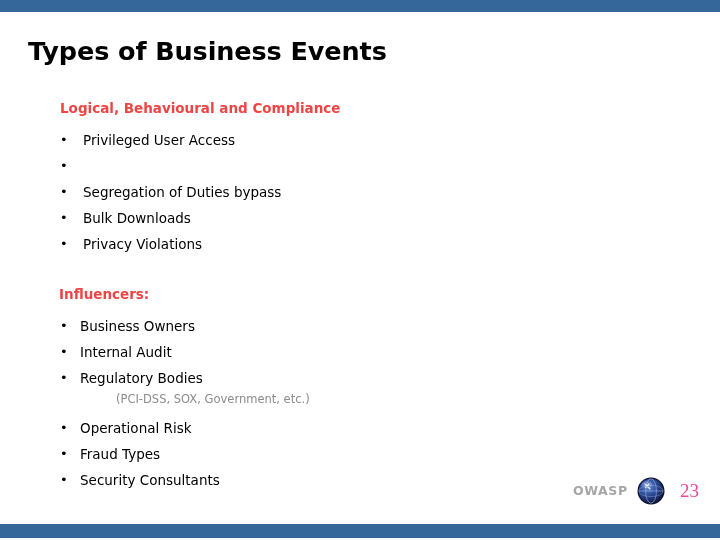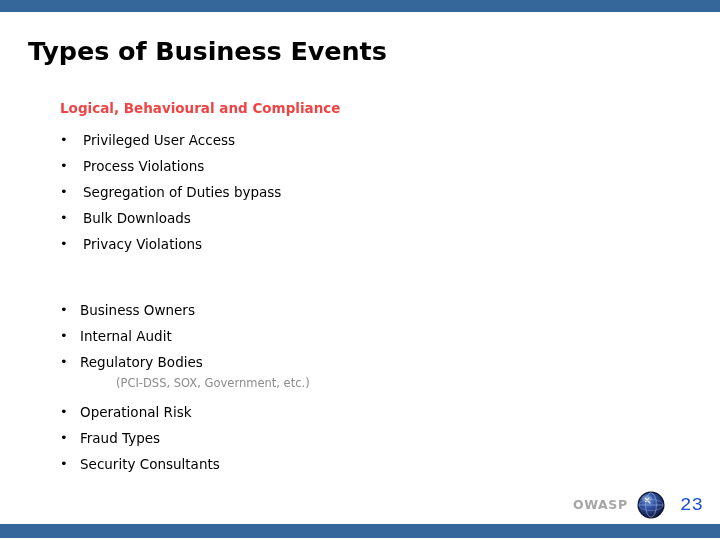--- a/index.html
+++ b/index.html
@@ -128,21 +128,21 @@
   }
 
   .gap-sections { height: 29px; }
   .gap-heading  { height: 11px; }
   .gap-after-note { height: 8px; }
 
   
   .footer {
     position: absolute;
     left: 0;
-    top: 486px;
+    top: 472px;
     width: 600px;
     height: 38px;
   }
   .owasp-mark {
     position: absolute;
     left: 573px;
     top: 11px;
     font-size: 12.5px;
     font-weight: bold;
     color: #a6a6a6;
@@ -153,22 +153,22 @@
     left: 636px;
     top: 4px;
     width: 30px;
     height: 30px;
   }
   .slide-number {
     position: absolute;
     left: 680px;
     top: 8px;
     font-size: 19px;
-    color: #1d4ed8;
-    font-family: Liberation Mono, monospace;
+    color: #ec4899;
+    font-family: Liberation Serif, serif;
   }
 </style>
 </head>
 <body>
 
 <div class="slide">
 
   <div class="bar-top"></div>
 
   <div class="slide-title">Types of Business Events</div>
@@ -178,38 +178,38 @@
     <div class="section-heading sec1">Logical, Behavioural and Compliance</div>
     <div class="gap-heading"></div>
 
     <ul class="bullets sec1-list">
       <li>
         <span class="bullet-dot">•</span>
         <span class="bullet-text">Privileged User Access</span>
       </li>
       <li>
         <span class="bullet-dot">•</span>
-        <span class="bullet-text">Process Violations</span>
       </li>
       <li>
         <span class="bullet-dot">•</span>
         <span class="bullet-text">Segregation of Duties bypass</span>
       </li>
       <li>
         <span class="bullet-dot">•</span>
         <span class="bullet-text">Bulk Downloads</span>
       </li>
       <li>
         <span class="bullet-dot">•</span>
         <span class="bullet-text">Privacy Violations</span>
       </li>
     </ul>
 
     <div class="gap-sections"></div>
 
+    <div class="section-heading sec2">Influencers:</div>
     <div class="gap-heading"></div>
 
     <ul class="bullets sec2-list">
       <li>
         <span class="bullet-dot">•</span>
         <span class="bullet-text">Business Owners</span>
       </li>
       <li>
         <span class="bullet-dot">•</span>
         <span class="bullet-text">Internal Audit</span>

